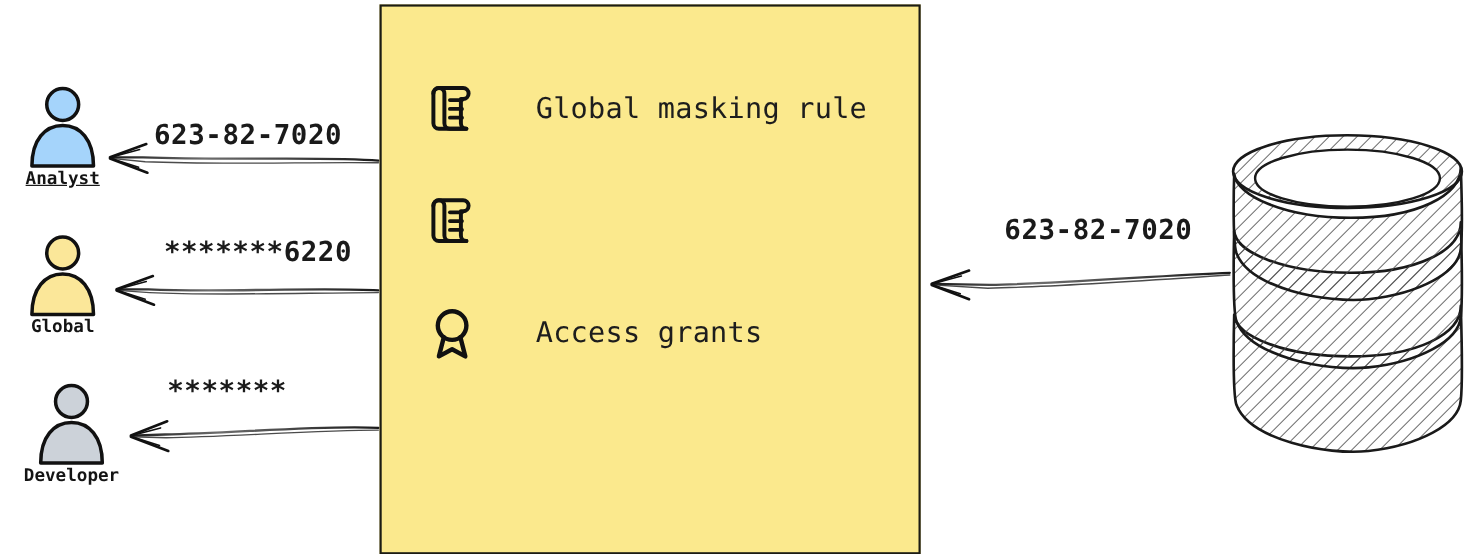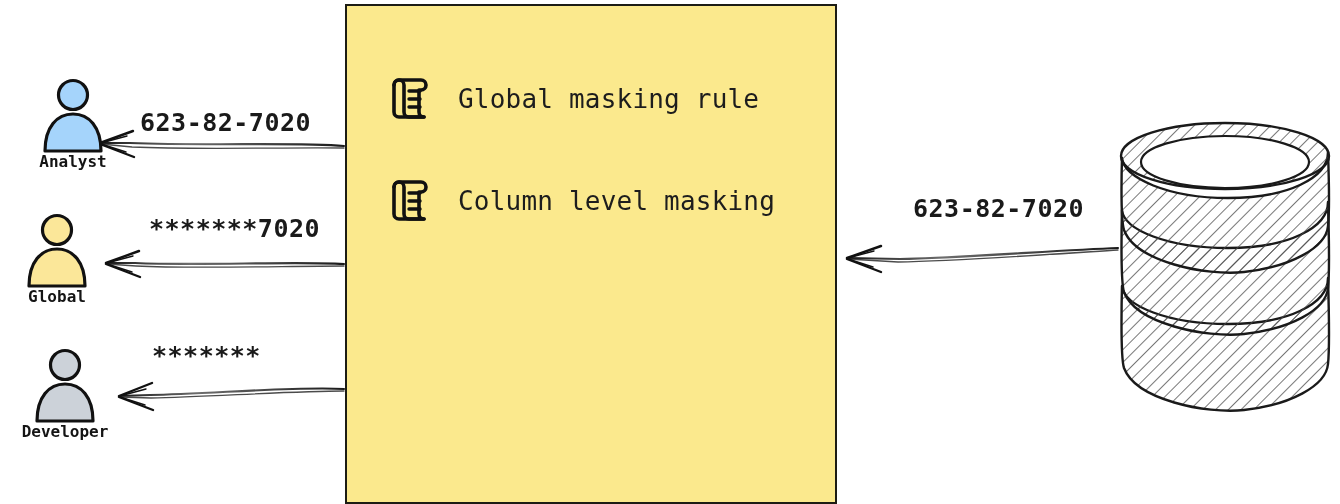--- a/index.html
+++ b/index.html
@@ -37,21 +37,21 @@
   .actor .actor-label {
     font-family: "DejaVu Sans Mono", monospace;
     font-size: 16px;
     font-weight: 700;
     color: #141414;
     letter-spacing: 0px;
     margin-top: -2px;
     white-space: nowrap;
   }
 
-  #actor-analyst   { left: 18px;  top: 78px; }
+  #actor-analyst   { left: 2px;  top: 78px; text-decoration: underline; }
   #actor-support   { left: 2px;  top: 213px; }
   #actor-developer { left: 10px;  top: 348px; }
 
   
   .arrow-label {
     position: absolute;
     font-family: "DejaVu Sans Mono", monospace;
     font-size: 25px;
     font-weight: 700;
     color: #1a1a1a;
@@ -89,21 +89,21 @@
     display: flex;
     align-items: center;
     justify-content: center;
   }
   .policy-row .policy-icon svg { display: block; }
   .policy-row .policy-text {
     font-family: "DejaVu Sans Mono", monospace;
     font-size: 26px;
     font-weight: 500;
     color: #1d1d1d;
-    margin-left: 19px;
+    margin-left: 48px;
     letter-spacing: 0.2px;
     white-space: nowrap;
   }
 
   
   #database {
     position: absolute;
     left: 1112px;
     top: 118px;
     width: 228px;
@@ -184,21 +184,21 @@
   <div class="figure">
     <svg width="82" height="76" viewBox="0 0 82 76" xmlns="http://www.w3.org/2000/svg">
       <circle cx="41" cy="17" r="14.5" fill="#ccd2d9" stroke="#111111" stroke-width="3.2"></circle>
       <path d="M13,73 C13,49 25,36 41,36 C57,36 69,49 69,73 Z" fill="#ccd2d9" stroke="#111111" stroke-width="3.2" stroke-linejoin="round"></path>
     </svg>
   </div>
   <div class="actor-label">Developer</div>
 </div>
 
 <div class="arrow-label" id="label-analyst">623-82-7020</div>
-<div class="arrow-label" id="label-support">*******7020</div>
+<div class="arrow-label" id="label-support">*******6220</div>
 <div class="arrow-label" id="label-developer">*******</div>
 <div class="arrow-label" id="label-db">623-82-7020</div>
 
 <div id="policy-panel">
 
   <div class="policy-row">
     <span class="policy-icon">
       <svg width="50" height="50" viewBox="0 0 50 50" xmlns="http://www.w3.org/2000/svg">
         <path d="M13,6 h22 a5,5 0 0 1 5,5 v0 a5,5 0 0 1 -5,5 h-2 v22 a5,5 0 0 0 5,5 h-25 a5,5 0 0 1 -5,-5 v-27 a5,5 0 0 1 5,-5 z" fill="none" stroke="#111111" stroke-width="3.6" stroke-linejoin="round" stroke-linecap="round"></path>
         <path d="M8,11 a5,5 0 0 1 5,-5 a5,5 0 0 1 5,5 v27 a5,5 0 0 0 5,5 h15" fill="none" stroke="#111111" stroke-width="3.6" stroke-linejoin="round" stroke-linecap="round"></path>
@@ -213,24 +213,32 @@
   <div class="policy-row">
     <span class="policy-icon">
       <svg width="50" height="50" viewBox="0 0 50 50" xmlns="http://www.w3.org/2000/svg">
         <path d="M13,6 h22 a5,5 0 0 1 5,5 v0 a5,5 0 0 1 -5,5 h-2 v22 a5,5 0 0 0 5,5 h-25 a5,5 0 0 1 -5,-5 v-27 a5,5 0 0 1 5,-5 z" fill="none" stroke="#111111" stroke-width="3.6" stroke-linejoin="round" stroke-linecap="round"></path>
         <path d="M8,11 a5,5 0 0 1 5,-5 a5,5 0 0 1 5,5 v27 a5,5 0 0 0 5,5 h15" fill="none" stroke="#111111" stroke-width="3.6" stroke-linejoin="round" stroke-linecap="round"></path>
         <line x1="23" y1="17" x2="34" y2="17" stroke="#111111" stroke-width="3.4" stroke-linecap="round"></line>
         <line x1="23" y1="25" x2="34" y2="25" stroke="#111111" stroke-width="3.4" stroke-linecap="round"></line>
         <line x1="23" y1="33" x2="34" y2="33" stroke="#111111" stroke-width="3.4" stroke-linecap="round"></line>
       </svg>
     </span>
-    <span class="policy-text">Column level masking</span>
-  </div>
-
-
+  </div>
+
+
+  <div class="policy-row">
+    <span class="policy-icon">
+      <svg width="50" height="50" viewBox="0 0 50 50" xmlns="http://www.w3.org/2000/svg">
+        <circle cx="25" cy="18" r="13" fill="none" stroke="#111111" stroke-width="4"></circle>
+        <path d="M17.5,28.5 L13,46 L25,39.5 L37,46 L32.5,28.5" fill="none" stroke="#111111" stroke-width="4" stroke-linejoin="round" stroke-linecap="round"></path>
+      </svg>
+    </span>
+    <span class="policy-text">Access grants</span>
+  </div>
 </div>
 
 <div id="database">
   <svg width="228" height="306" viewBox="0 0 228 306" xmlns="http://www.w3.org/2000/svg">
     <defs>
       <pattern id="hatch" width="9" height="9" patternTransform="rotate(45)" patternUnits="userSpaceOnUse">
         <line x1="0" y1="0" x2="0" y2="9" stroke="#4a4a4a" stroke-width="1.5"></line>
       </pattern>
     </defs>
 

